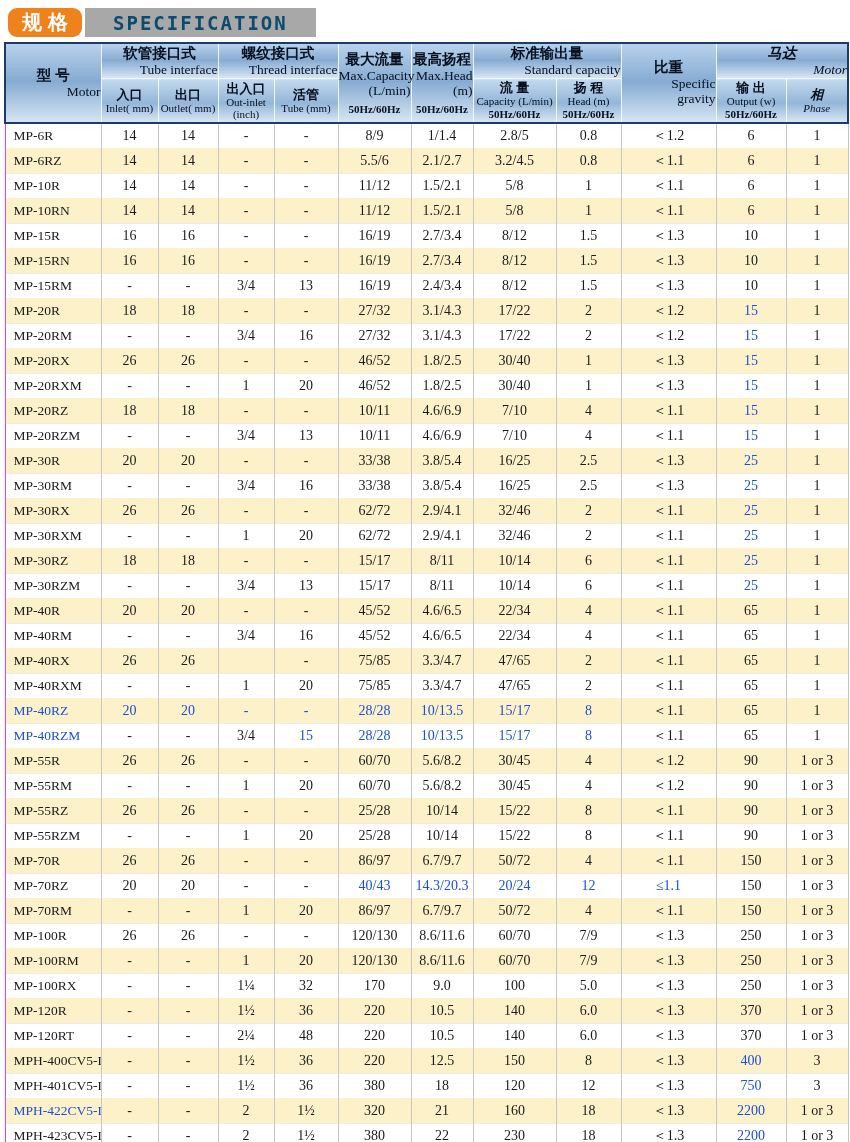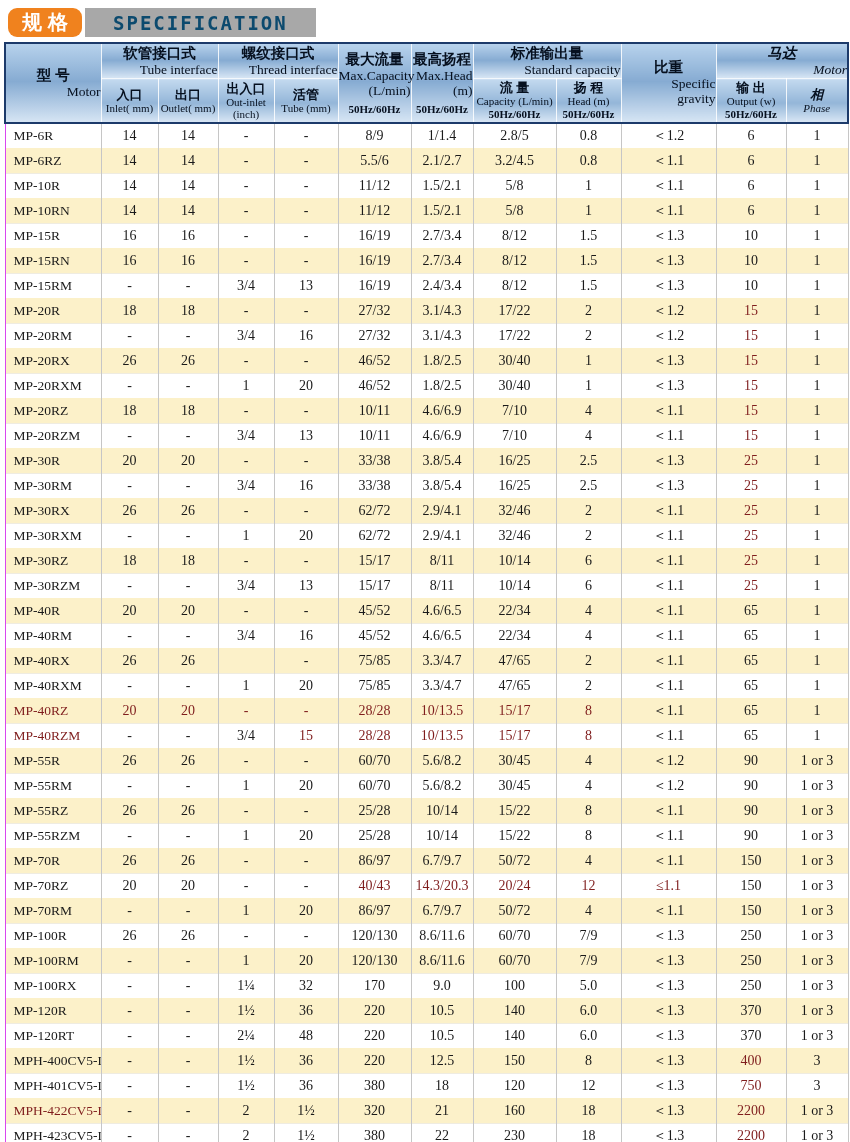--- a/index.html
+++ b/index.html
@@ -49,21 +49,21 @@
   
   tbody td {
     height:25px; line-height:24px;
     font-size:14px; text-align:center;
     border-right:1px solid #c6c6c6; border-top:1px solid #efece1;
     background:#fff; white-space:nowrap; overflow:hidden;
   }
   tbody td:first-child { border-left:1px solid #d946ef; }
   tbody tr.alt td { background:#fcf1c9; border-top:1px solid #fcf1c9; }
   tbody td.model-cell { text-align:left; padding-left:8px; font-size:13.5px; }
-  tbody td.faded { color:#7f1d1d; }
+  tbody td.faded { color:#1d4ed8; }
 </style>
 </head>
 <body>
 
 <div class="title-bar">
   <span class="title-zh">规格</span>
   <span class="title-en">SPECIFICATION</span>
 </div>
 
 <table class="spec">

